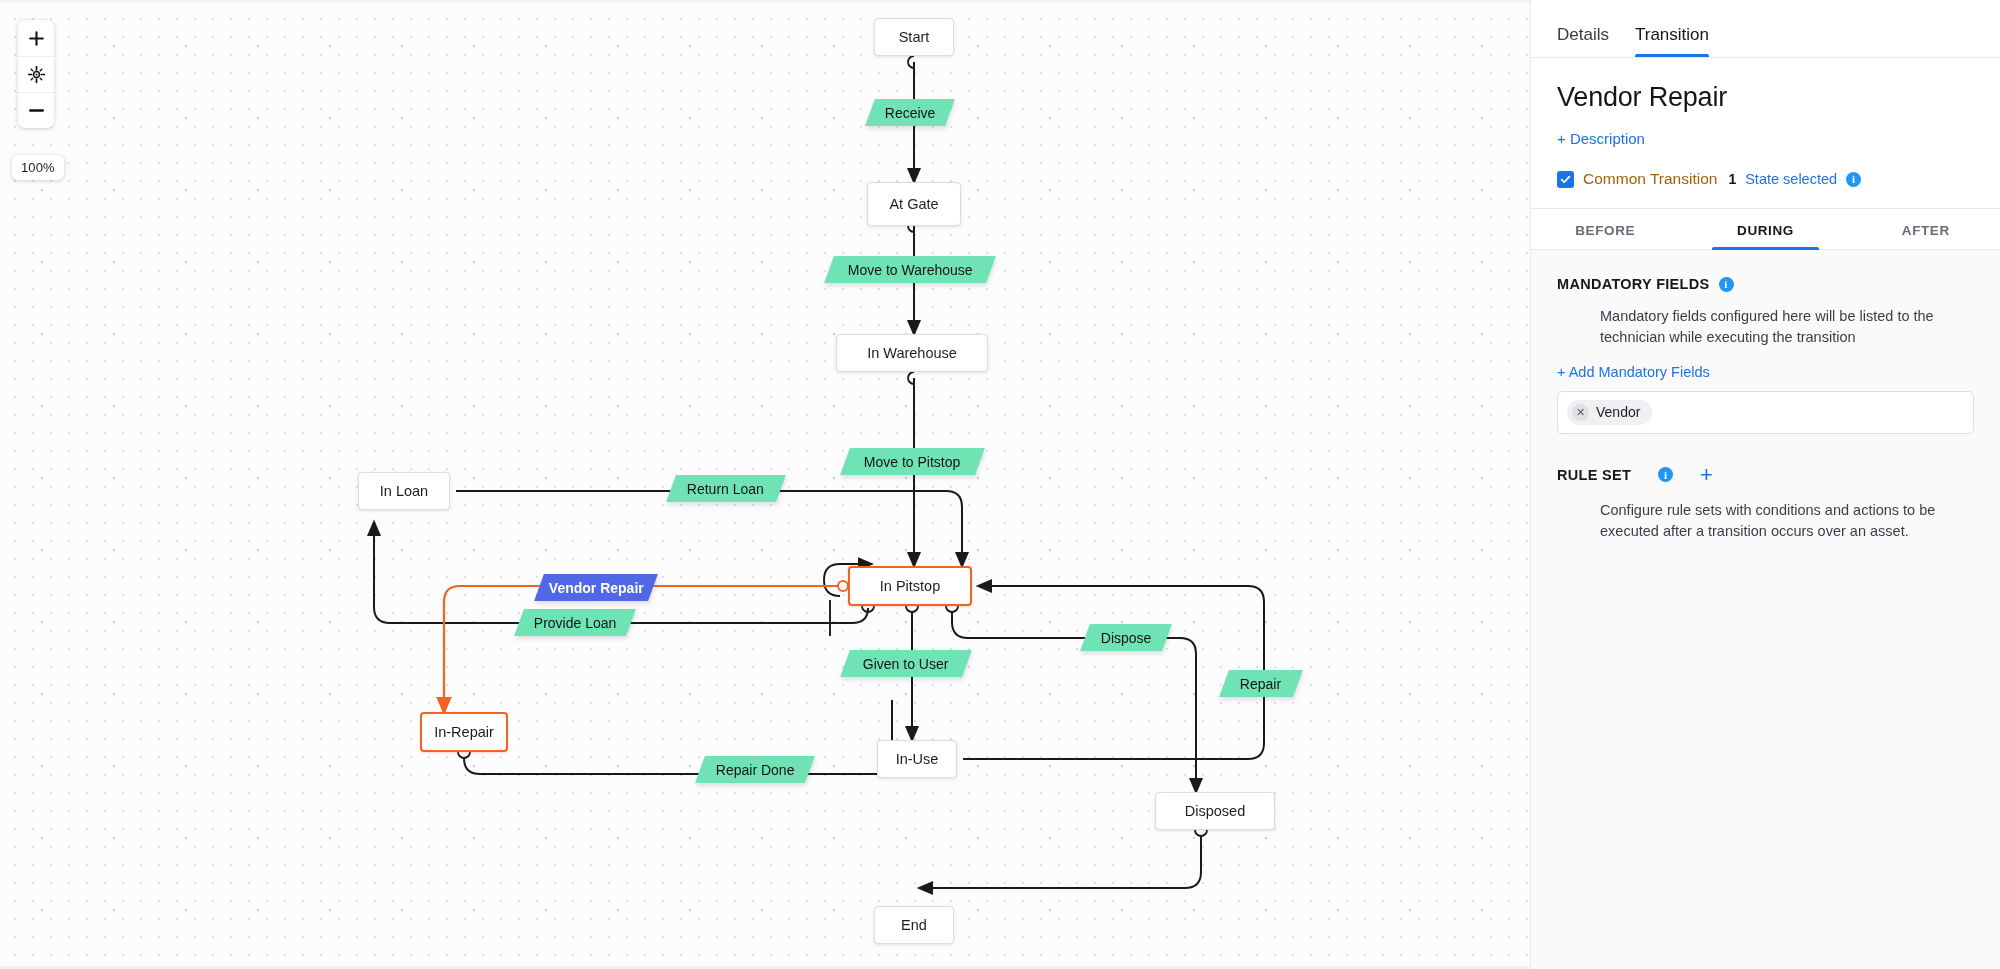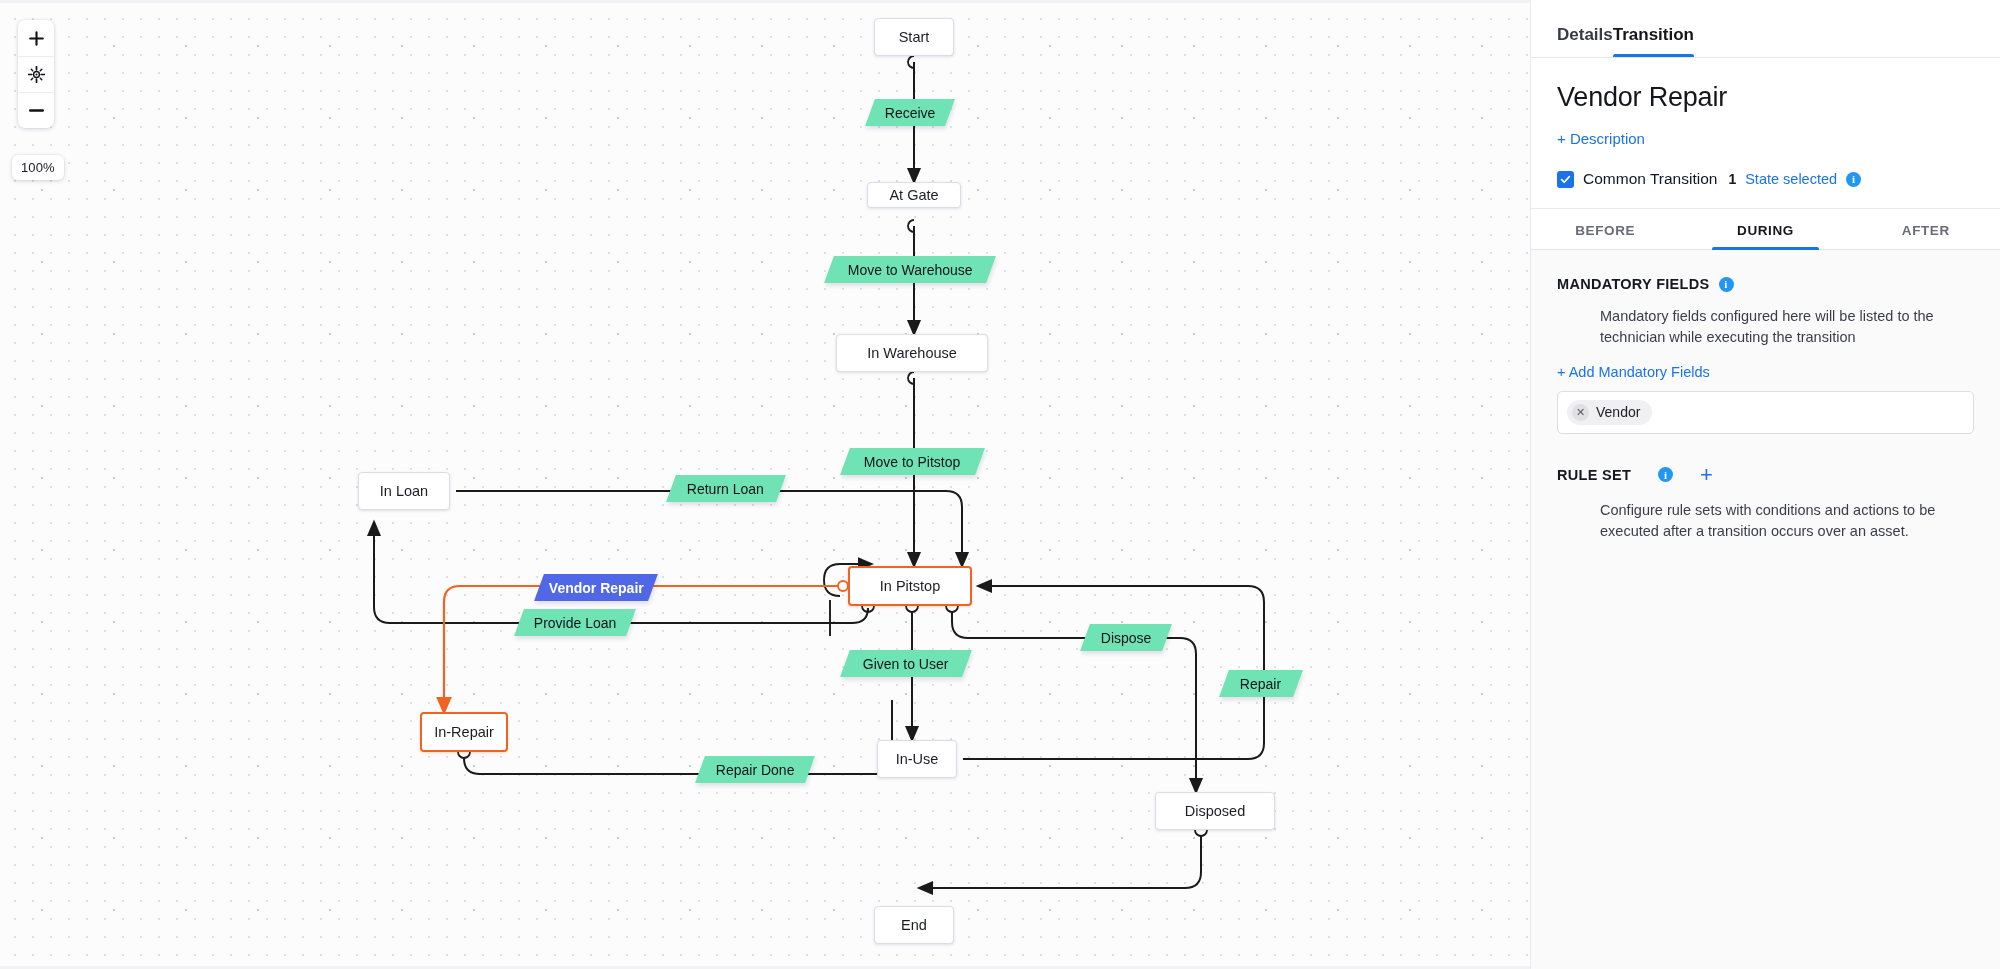--- a/index.html
+++ b/index.html
@@ -85,25 +85,24 @@
   }
   .trans > span { transform: skewX(20deg); display:block; padding: 0 4px;}
   .trans.sel { background: #5068e5; color: #ffffff; font-weight: 600; }
 
   
   #panel {
     width: 469px; height: 969px; background: #fff;
     display: flex; flex-direction: column;
   }
   #panel-tabs {
-    display:flex; align-items:flex-end; 
+    display:flex; align-items:flex-end; gap: 26px;
     padding: 0 26px; height: 58px;
     border-bottom: 1px solid #e6e6ec;
     background:#fff;
-    font-weight:bold;
   }
   .ptab {
     font-size: 17px; color: #3a3a46; padding-bottom: 12px;
     cursor: pointer; position: relative;
   }
   .ptab.active { color: #15151c; }
   .ptab.active::after {
     content:''; position:absolute; left:0; right:0; bottom:0;
     height:3px; background:#1a73e8; border-radius:2px 2px 0 0;
   }
@@ -114,21 +113,21 @@
 
   #common-row {
     display:flex; align-items:center; gap:9px;
     padding: 22px 26px 20px 26px;
     border-bottom: 1px solid #e9e9ef;
   }
   .cbox {
     width:17px; height:17px; border-radius:3px; background:#1a73e8;
     display:flex; align-items:center; justify-content:center; cursor:pointer; flex:none;
   }
-  #common-label { font-size:15.5px; color:#0f172a; }
+  #common-label { font-size:15.5px; color:#a16207; }
   #state-count { font-size:14px; color:#16161e; font-weight:600; margin-left:2px;}
   #state-sel { font-size:14.5px; color:#1a73e8; cursor:pointer; }
   .infoi {
     width:15px; height:15px; border-radius:50%;
     background:#2196f3; color:#fff; font-size:11px; font-weight:700;
     display:inline-flex; align-items:center; justify-content:center;
     font-family:"Liberation Serif", serif; flex:none; cursor:pointer;
   }
 
   #sub-tabs {
@@ -251,21 +250,21 @@
 
         <g fill="none" stroke="#f26322" stroke-width="2.2">
           <path d="M840,586 L460,586 Q444,586 444,602 L444,706" marker-end="url(#aho)"></path>
           <circle cx="843" cy="586" r="5" fill="#fff" stroke="#f26322" stroke-width="2"></circle>
         </g>
       </svg>
 
       <div class="node" style="left:874px;top:18px;width:80px;height:38px;">
         <span>Start</span>
       </div>
-      <div class="node" style="left:867px;top:182px;width:94px;height:26px;">
+      <div class="node" style="left:867px;top:182px;width:94px;height:44px;">
         <span>At Gate</span>
       </div>
       <div class="node" style="left:836px;top:334px;width:152px;height:38px;">
         <span>In Warehouse</span>
       </div>
       <div class="node" style="left:358px;top:472px;width:92px;height:38px;">
         <span>In Loan</span>
       </div>
       <div class="node sel" style="left:848px;top:566px;width:124px;height:40px;">
         <span>In Pitstop</span>

